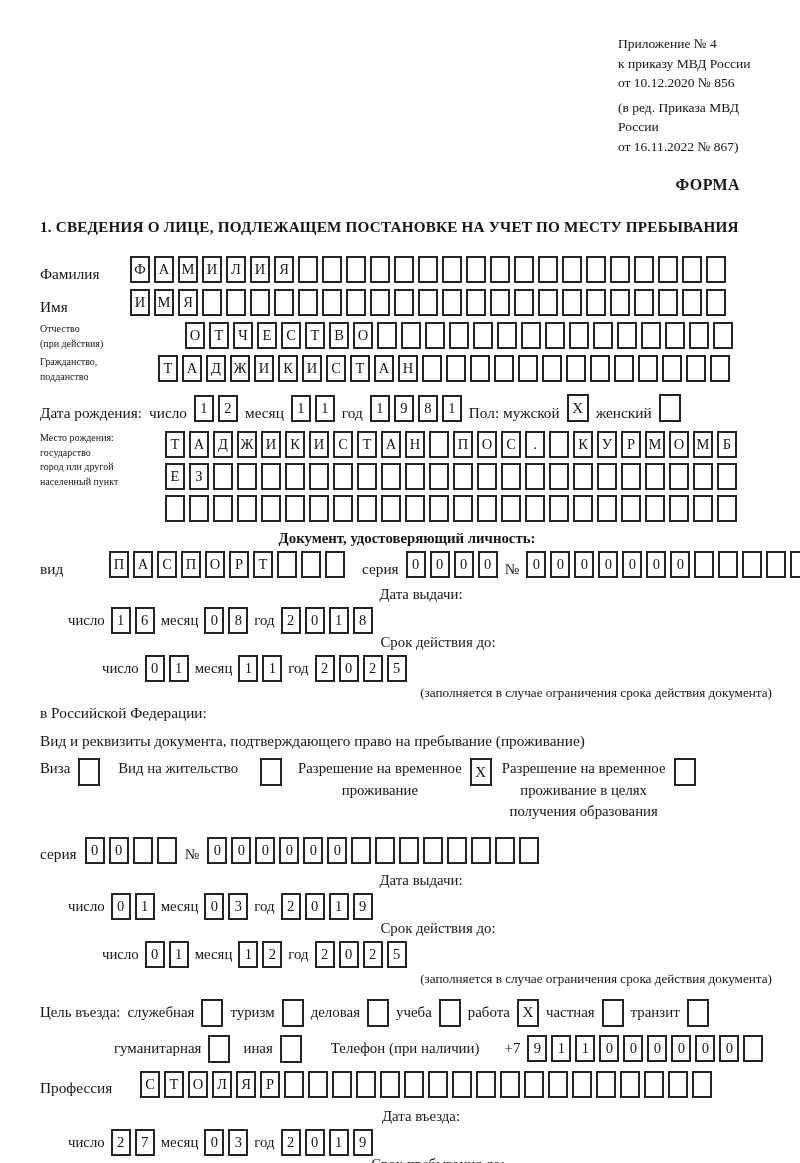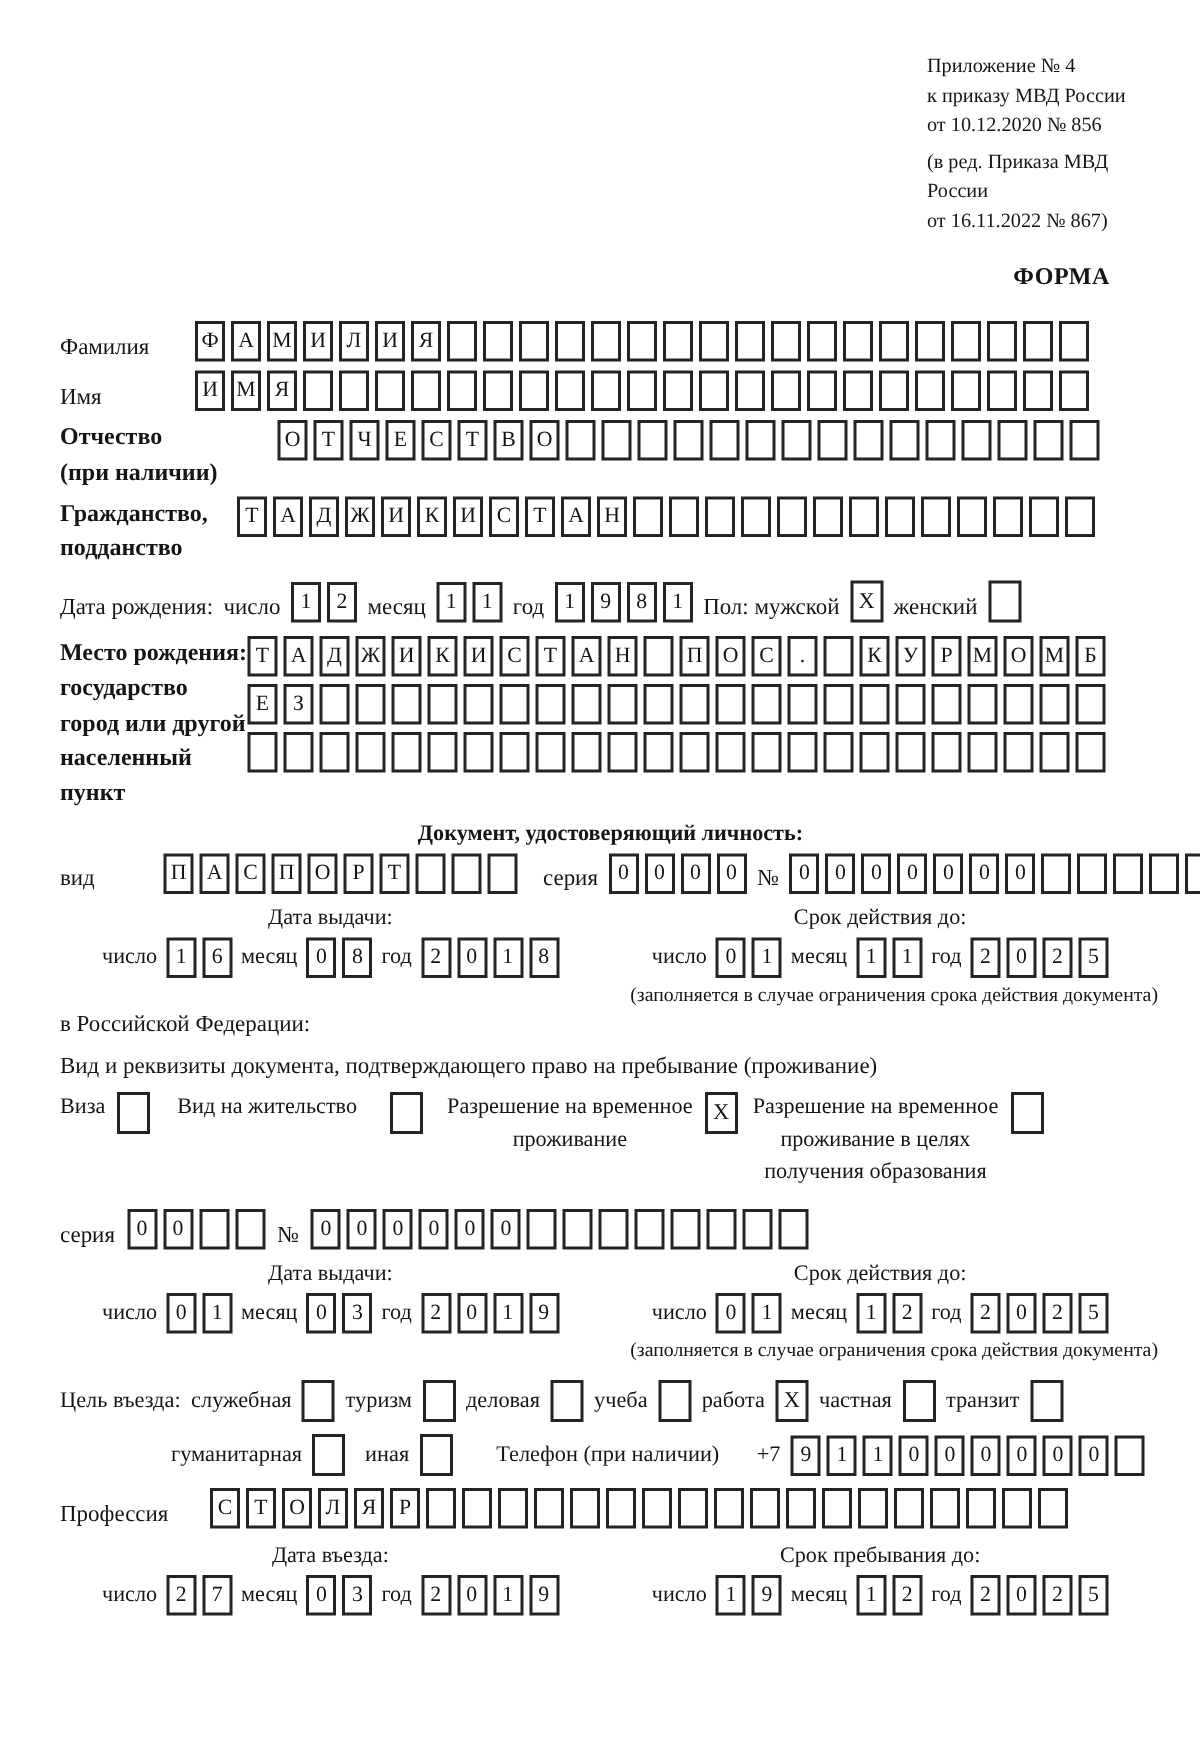--- a/index.html
+++ b/index.html
@@ -12,34 +12,34 @@
   .ref { margin-left:578px; font-size:13.5px; line-height:1.45; }
   .ref .gap-top { margin-top:5px; }
   .forma { text-align:right; padding-right:34px; font-weight:bold; font-size:16px; margin-top:20px; letter-spacing:.4px; }
   .title { text-align:center; font-weight:bold; font-size:16.5px; line-height:1.6; margin-top:18px; }
   .blank-line { display:inline-block; width:60px; border-bottom:2px solid #333; height:12px; margin-left:12px; }
   .section-h { font-weight:bold; font-size:15.2px; margin-top:24px; letter-spacing:.2px; }
 
   .row { display:flex; align-items:flex-end; margin-top:6px; }
   .row-top { align-items:flex-start; }
   .lbl { font-size:15.3px; flex-shrink:0; line-height:1.3; }
-  .lbl-block { font-size:16px; flex-shrink:0; line-height:1.45;font-weight:bold; }
+  .lbl-block { font-size:10px; flex-shrink:0; line-height:1.45; }
   .cells { display:flex; gap:4px; flex-shrink:0; }
   .cells-col { display:flex; flex-direction:column; gap:5px; }
   .cell {
     width:20px; height:27px; border:2px solid #242424; flex-shrink:0;
     display:inline-flex; align-items:center; justify-content:center;
     font-size:14.5px; background:#fff;
   }
   .checkbox {
     width:22px; height:28px; border:2px solid #242424; flex-shrink:0;
     display:inline-flex; align-items:center; justify-content:center; font-size:15px;
   }
   .doc-h { text-align:center; font-weight:bold; font-size:14.8px; margin-top:8px; }
-  .date-row { display:flex; margin-top:8px; }
+  .date-row { display:flex; margin-top:8px;flex-direction:column; }
   .dg-h { text-align:center; font-size:14.8px; margin-bottom:4px; }
   .dg-line { display:flex; align-items:center; gap:6px; }
   .dg-line .lbl { font-size:14.8px; }
   .note { font-size:13.2px; text-align:right; margin-top:3px; padding-right:2px; }
   .plain { font-size:15.3px; margin-top:10px; }
   .permits { display:flex; align-items:flex-start; margin-top:8px; gap:10px; }
   .opt { display:flex; align-items:flex-start; gap:8px; }
   .opt-text { font-size:14.8px; line-height:1.45; text-align:center; }
   .opt-text.left { text-align:left; }
   .purpose-row { display:flex; align-items:center; gap:7px; margin-top:12px; flex-wrap:nowrap; }
@@ -54,20 +54,21 @@
     <div>Приложение № 4</div>
     <div>к приказу МВД России</div>
     <div>от 10.12.2020 № 856</div>
     <div class="gap-top">(в ред. Приказа МВД России</div>
     <div>от 16.11.2022 № 867)</div>
   </div>
 
   <div class="forma">ФОРМА</div>
 
 
+  <div class="section-h">1. СВЕДЕНИЯ О ЛИЦЕ, ПОДЛЕЖАЩЕМ ПОСТАНОВКЕ НА УЧЕТ ПО МЕСТУ ПРЕБЫВАНИЯ</div>
 
   <div class="row" style="margin-top:20px;">
     <span class="lbl" style="width:90px;">Фамилия</span>
     <span class="cells">
         <span class="cell filled">Ф</span>
         <span class="cell filled">А</span>
         <span class="cell filled">М</span>
         <span class="cell filled">И</span>
         <span class="cell filled">Л</span>
         <span class="cell filled">И</span>
@@ -120,21 +121,21 @@
         <span class="cell"></span>
         <span class="cell"></span>
         <span class="cell"></span>
         <span class="cell"></span>
       </span>
   </div>
 
   <div class="row row-top">
     <span class="lbl-block" style="width:145px;">
       <span>Отчество</span><br>
-      <span>(при наличии)</span>
+      <span>(при действия)</span>
     </span>
     <span class="cells">
         <span class="cell filled">О</span>
         <span class="cell filled">Т</span>
         <span class="cell filled">Ч</span>
         <span class="cell filled">Е</span>
         <span class="cell filled">С</span>
         <span class="cell filled">Т</span>
         <span class="cell filled">В</span>
         <span class="cell filled">О</span>

